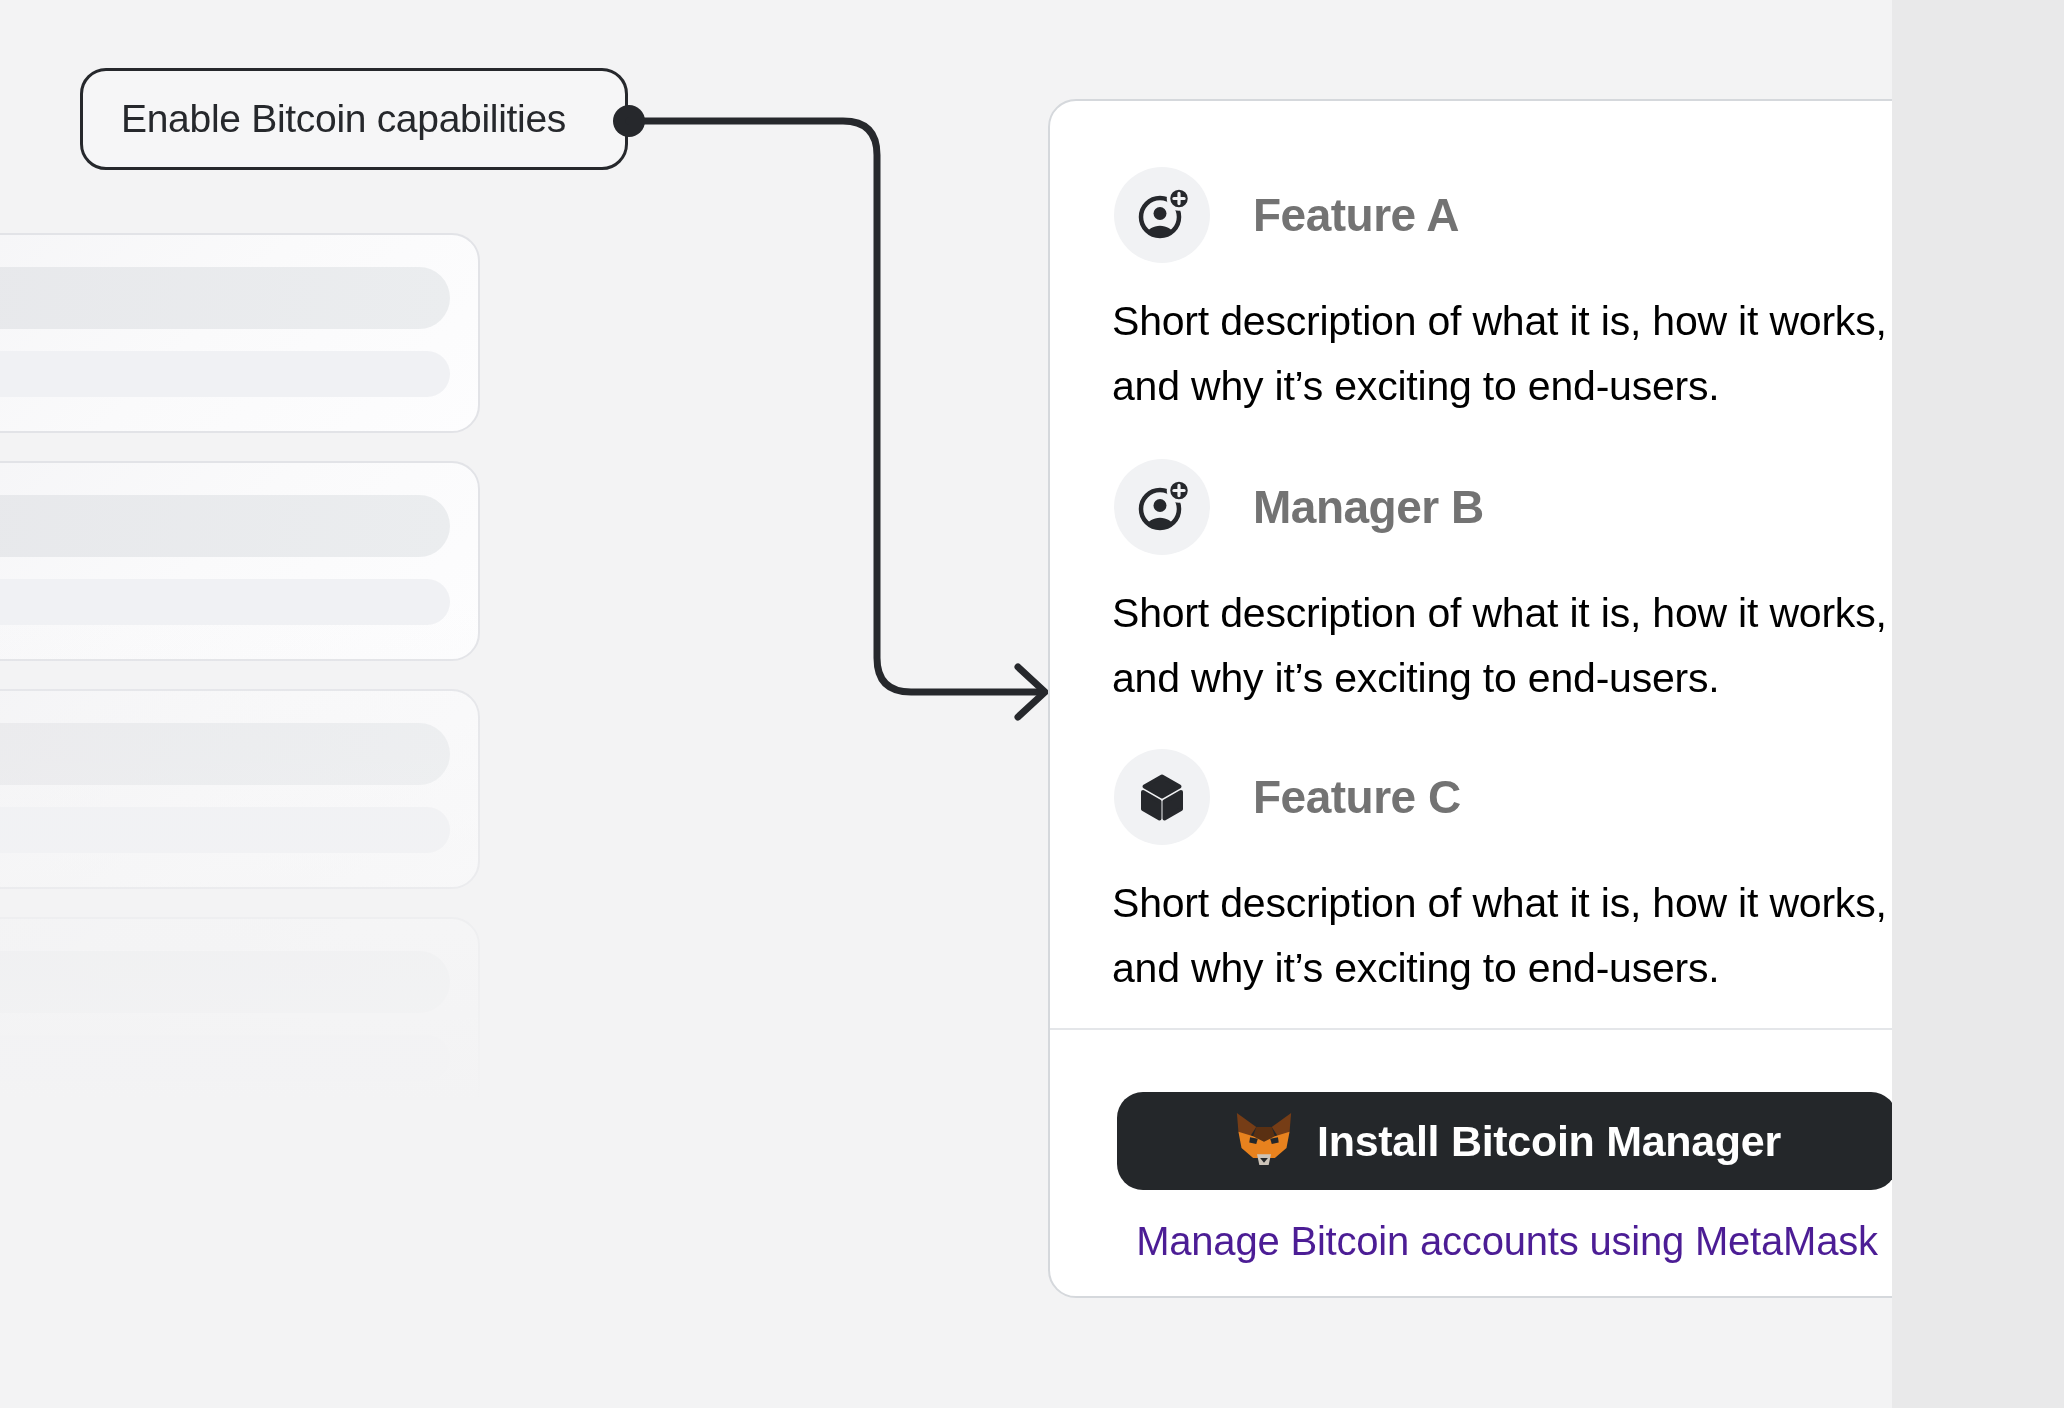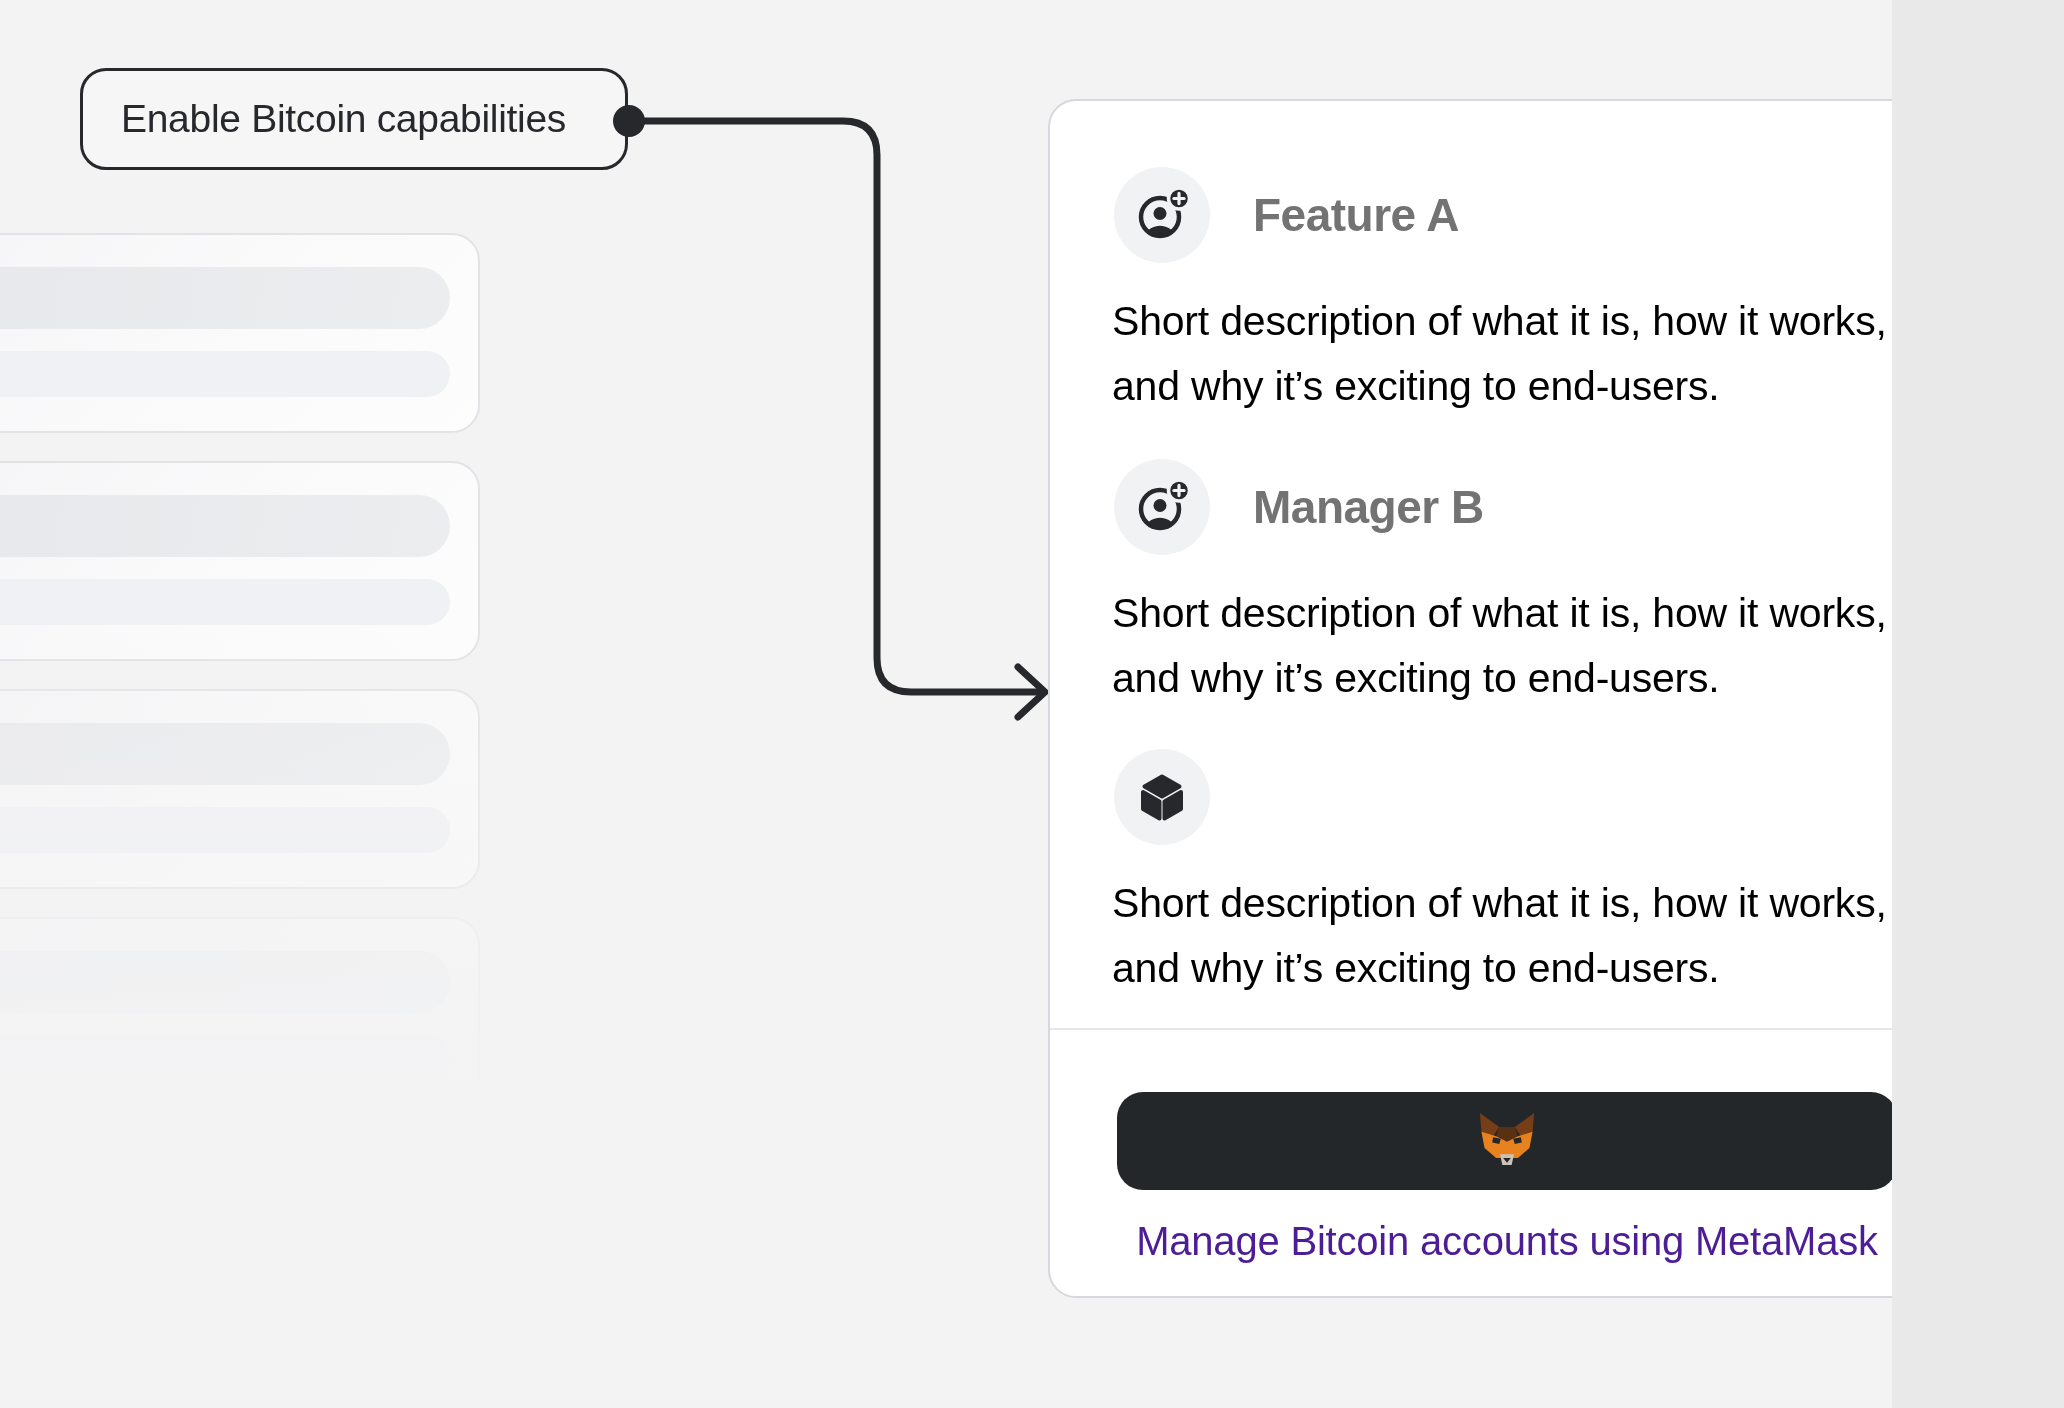--- a/index.html
+++ b/index.html
@@ -161,33 +161,35 @@
 
     <div class="feature-row-icon icon-c">
       <svg width="56" height="56" viewBox="0 0 56 56">
         <g fill="#26282c" stroke="#26282c" stroke-width="4" stroke-linejoin="round">
           <polygon points="28,7.5 45.5,17.5 28,27.5 10.5,17.5"></polygon>
           <polygon points="9,23 25.5,32.5 25.5,49.5 9,40"></polygon>
           <polygon points="47,23 30.5,32.5 30.5,49.5 47,40"></polygon>
         </g>
       </svg>
     </div>
+    <div class="feature-title title-c">Feature C</div>
     <div class="feature-desc desc-c">Short description of what it is, how it works, and why it’s exciting to end-users.</div>
 
     <div class="divider"></div>
 
     <button class="install-button">
       <svg width="62" height="58" viewBox="0 0 40 37">
         <polygon points="2.5,0.5 15,9.5 10,17 3.5,12.5" fill="#763D16"></polygon>
         <polygon points="37.5,0.5 25,9.5 30,17 36.5,12.5" fill="#763D16"></polygon>
         <polygon points="15,9.5 25,9.5 27,15.5 20,19 13,15.5" fill="#5A3012"></polygon>
         <polygon points="3.5,12.5 13,15.5 20,19 27,15.5 36.5,12.5 34.5,23 27,29.5 13,29.5 5.5,23" fill="#E8821E"></polygon>
         <polygon points="11,16 16,17 15,20.5 10.5,19.5" fill="#24272A"></polygon>
         <polygon points="29,16 24,17 25,20.5 29.5,19.5" fill="#24272A"></polygon>
         <polygon points="15.5,27 24.5,27 23,34 17,34" fill="#CCC3B8"></polygon>
         <polygon points="17.5,29.5 22.5,29.5 20,32.5" fill="#24272A"></polygon>
       </svg>
+      <span>Install Bitcoin Manager</span>
     </button>
     <div class="cta-caption">Manage Bitcoin accounts using MetaMask</div>
 
   </div>
 
 </div>
 
 </body></html>

